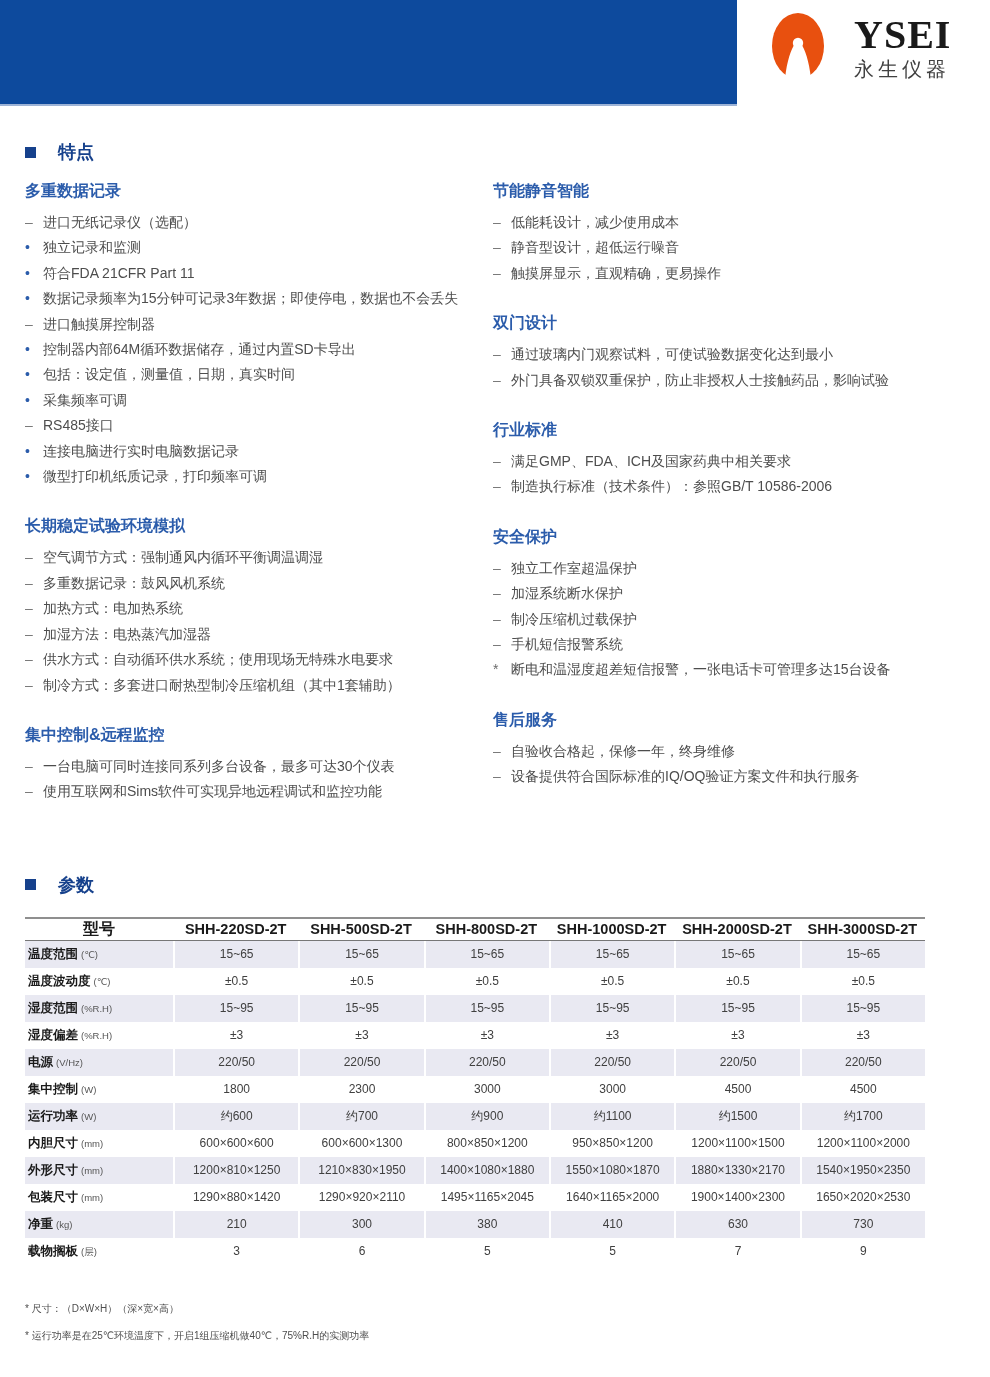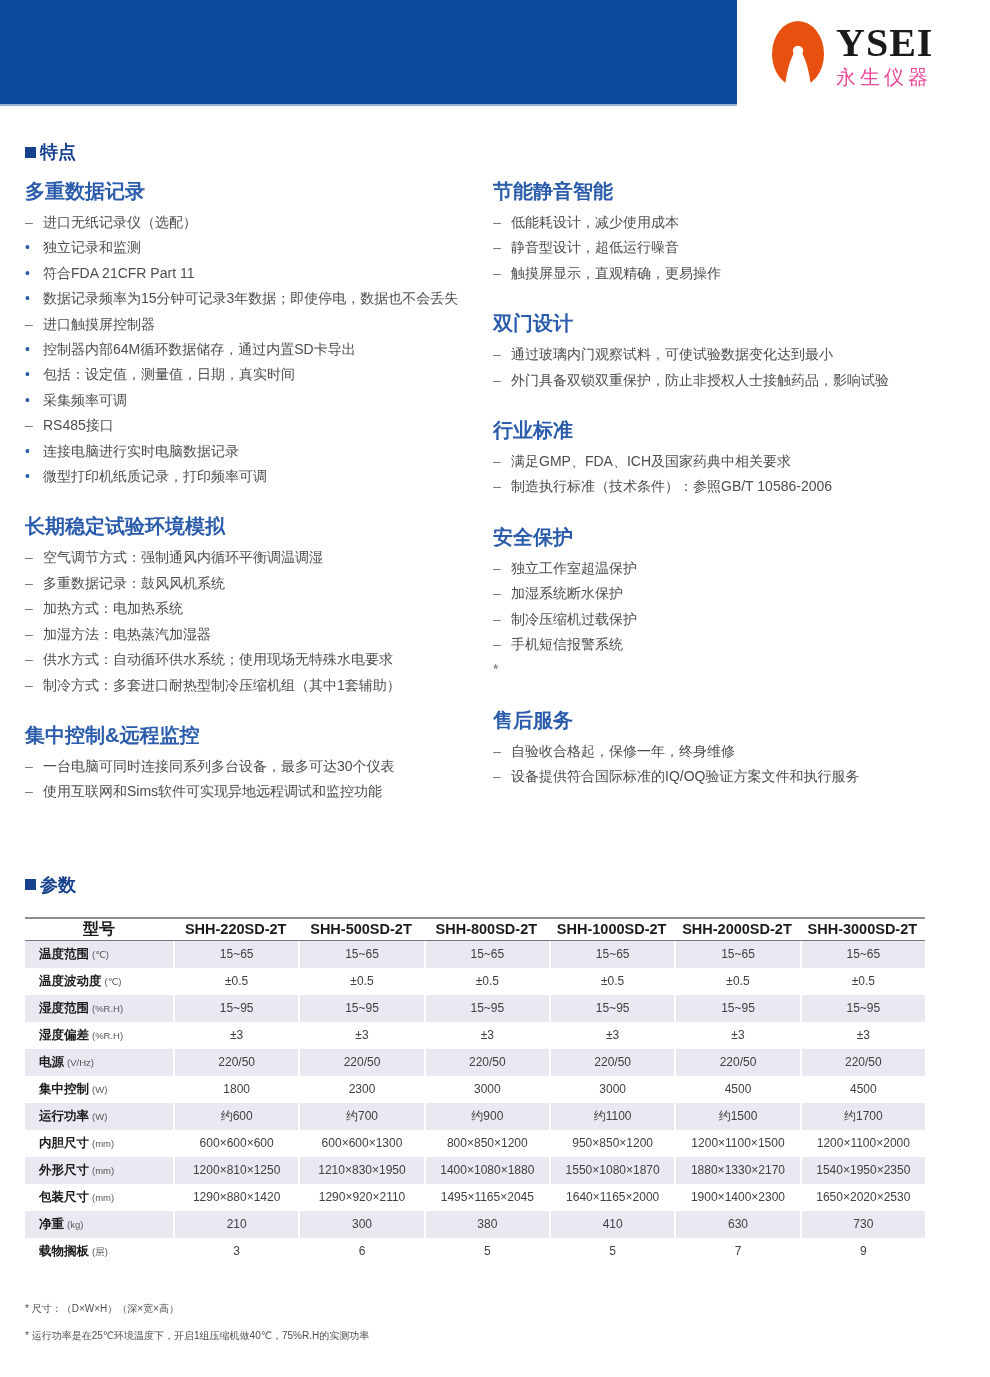--- a/index.html
+++ b/index.html
@@ -2,55 +2,55 @@
 <html><head>
 <meta charset="utf-8">
 <style>
   * { margin:0; padding:0; box-sizing:border-box; }
   html,body { background:#ffffff; }
   body { font-family:"Liberation Sans","DejaVu Sans",sans-serif; }
   .page { position:relative; width:990px; height:1377px; background:#fff; overflow:hidden; }
 
   
   .blue-bar { position:absolute; left:0; top:0; width:737px; height:106px; background:#0d4a9d; border-bottom:2px solid #9db3d6; }
-  .logo { position:absolute; left:772px; top:20px; display:flex; align-items:flex-start; gap:12px; }
+  .logo { position:absolute; left:772px; top:12px; display:flex; align-items:flex-start; gap:30px; }
   .logo-mark { width:52px; height:70px; }
   .logo-text { display:flex; flex-direction:column; margin-top:2px; }
   .logo-name { font-family:"Liberation Serif","DejaVu Serif",serif; font-size:40px; font-weight:bold; color:#1a1a1a; letter-spacing:1px; line-height:42px; }
-  .logo-sub  { font-family:"Liberation Serif","DejaVu Serif",serif; font-size:20px; color:#ec4899; letter-spacing:4px; line-height:26px; }
+  .logo-sub  { font-family:"Liberation Serif","DejaVu Serif",serif; font-size:20px; color:#404040; letter-spacing:4px; line-height:26px; }
 
   
   .content { position:absolute; left:25px; top:140px; width:940px; }
-  .sec-title { display:flex; align-items:center; gap:4px; }
+  .sec-title { display:flex; align-items:center; gap:22px; }
   .sec-title .sq { width:11px; height:11px; background:#16418c; }
   .sec-title .txt { font-size:18px; font-weight:bold; color:#16418c; }
 
   
   .cols { display:flex; margin-top:16px; }
   .col-left  { width:468px; flex:none; }
   .col-right { flex:1; }
   .feature-group { margin-bottom:26px; }
-  .group-title { font-size:20px; font-weight:bold; color:#2b5cab; line-height:22px; margin-bottom:8px; }
+  .group-title { font-size:16px; font-weight:bold; color:#2b5cab; line-height:22px; margin-bottom:8px; }
   .feature-item { display:flex; align-items:flex-start; font-size:14px; color:#4d4d4d; line-height:25.4px; }
   .bullet { flex:none; width:18px; text-align:left; }
   .b-dash { color:#7a7a7a; }
   .b-dot  { color:#2b5cab; }
   .b-star { color:#6a6a6a; }
 
   
   .specs { margin-top:42px; }
   table { width:900px; margin-top:20px; border-collapse:separate; border-spacing:0; table-layout:fixed; }
   thead tr { border:none; }
   th { font-size:14.5px; font-weight:bold; color:#1a1a1a; height:20px; text-align:center; vertical-align:middle;
        border-top:2px solid #8f8f8f; border-bottom:1px solid #777; background:#fff; }
   th.model-label { font-size:16px; }
   tbody td { height:27px; font-size:12px; color:#404040; text-align:center; vertical-align:middle; }
   tbody tr:nth-child(odd) td { background:#e9e9f2; }
   tbody td + td { border-left:2px solid #ffffff; }
-  td.row-label { text-align:left; padding-left:14px; font-size:12.5px; font-weight:bold; color:#1a1a1a; }
+  td.row-label { text-align:left; padding-left:3px; font-size:12.5px; font-weight:bold; color:#1a1a1a; }
   td.row-label .unit { font-size:9.5px; font-weight:normal; color:#555; margin-left:3px; }
 
   
   .footnotes { position:relative; margin-top:30px; width:935px; }
   .footnote { font-size:10px; color:#4d4d4d; line-height:27px; }
 </style>
 </head>
 <body>
 
 <div class="page">
@@ -228,20 +228,21 @@
                 <div class="feature-item">
                   <span class="bullet b-dash">–</span>
                   <span class="fi-text">制冷压缩机过载保护</span>
                 </div>
                 <div class="feature-item">
                   <span class="bullet b-dash">–</span>
                   <span class="fi-text">手机短信报警系统</span>
                 </div>
                 <div class="feature-item">
                   <span class="bullet b-star">*</span>
+                  <span class="fi-text">断电和温湿度超差短信报警，一张电话卡可管理多达15台设备</span>
                 </div>
               </div>
             </div>
             <div class="feature-group">
               <h3 class="group-title">售后服务</h3>
               <div class="feature-list">
                 <div class="feature-item">
                   <span class="bullet b-dash">–</span>
                   <span class="fi-text">自验收合格起，保修一年，终身维修</span>
                 </div>

